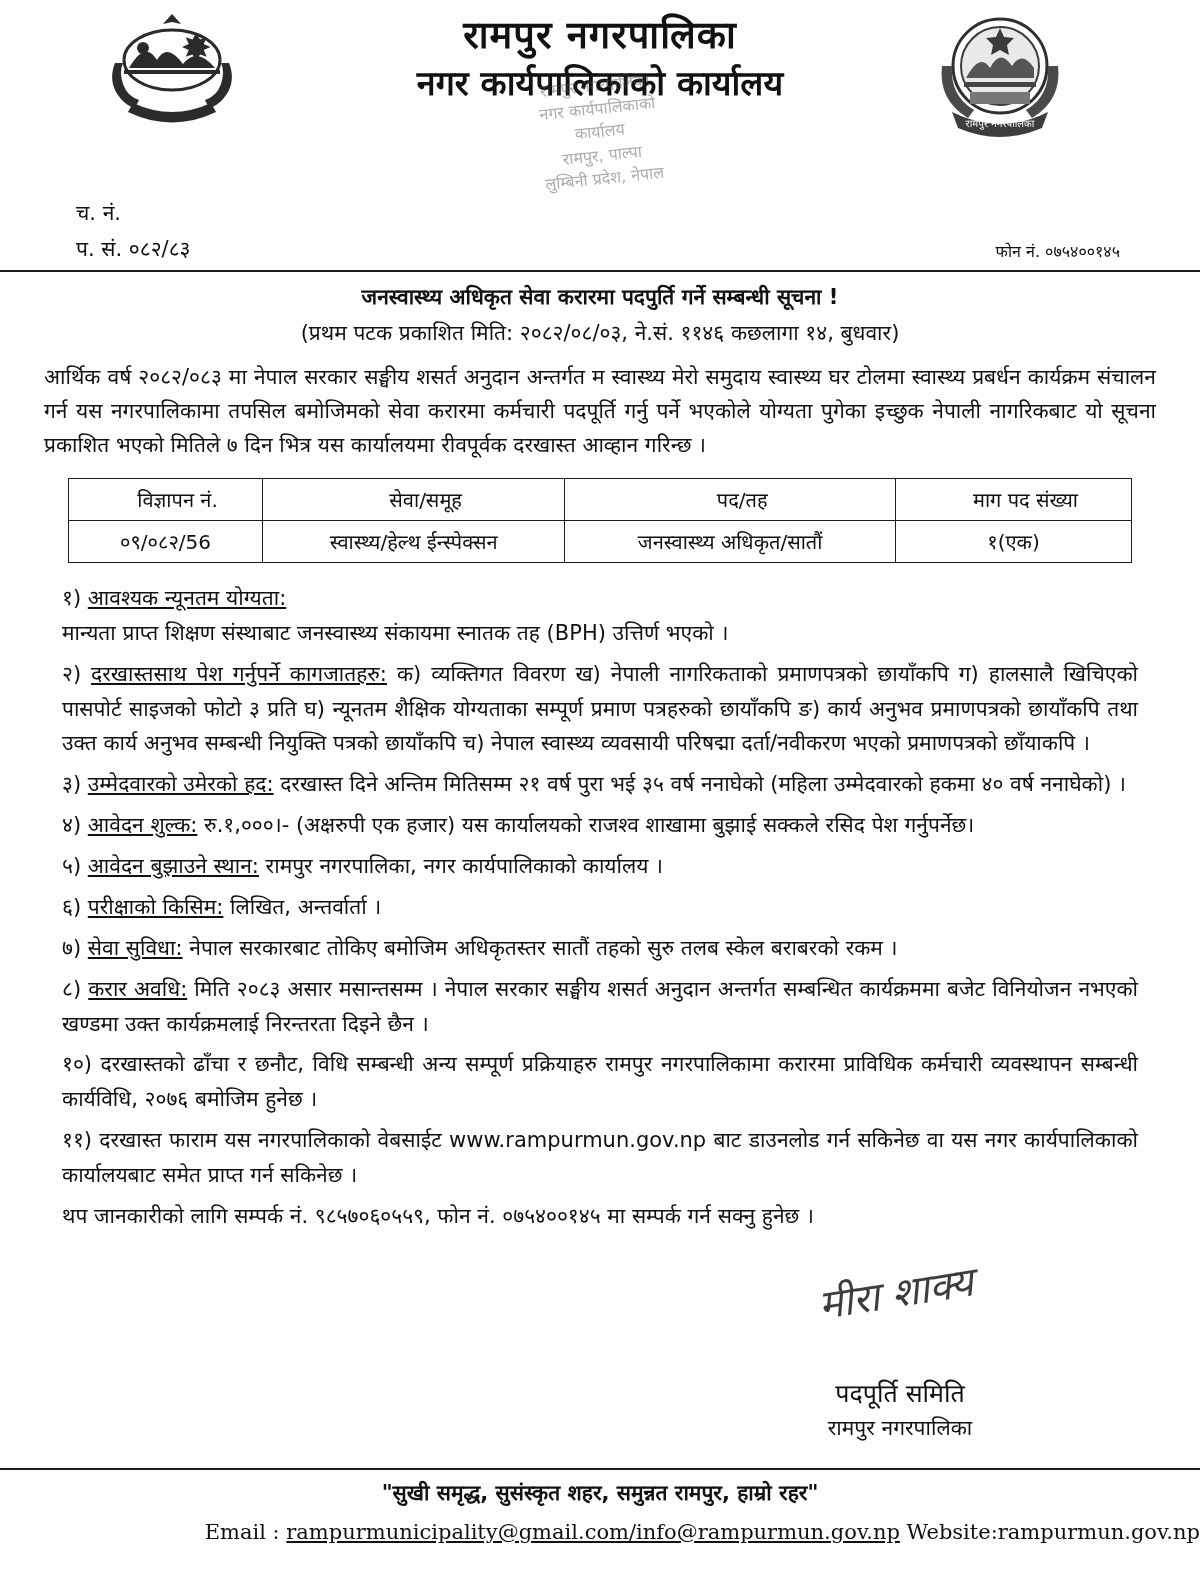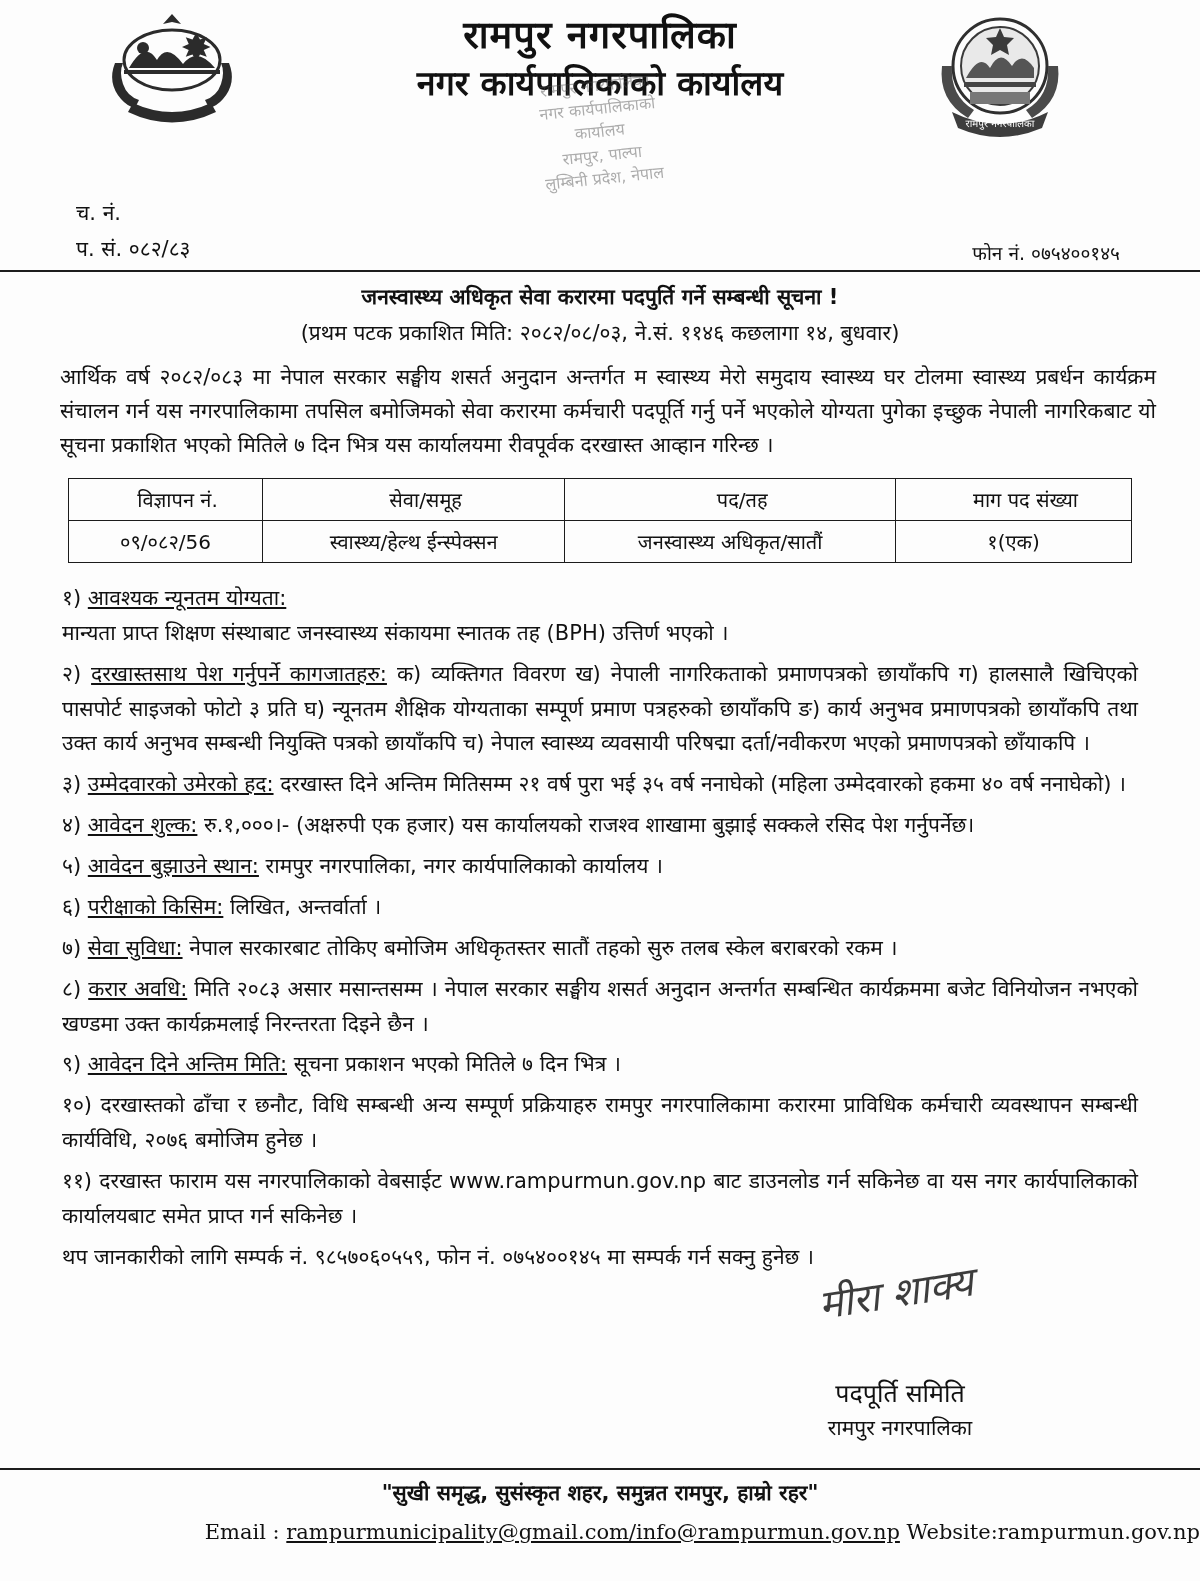--- a/index.html
+++ b/index.html
@@ -76,21 +76,21 @@
     position: absolute;
     left: 76px;
     top: 196px;
     font-size: 21px;
     line-height: 1.7;
   }
   .ref-right {
     position: absolute;
     right: 80px;
     top: 240px;
-    font-size: 19px;
+    font-size: 16px;
     margin-left: 27px;
   }
 
   .rule {
     position: absolute;
     left: 0;
     right: 0;
     top: 270px;
     border-top: 2px solid #1d1d1d;
   }
@@ -110,21 +110,21 @@
   }
   .notice-date {
     text-align: center;
     font-size: 21px;
     margin-bottom: 14px;
   }
   .intro {
     font-size: 21px;
     line-height: 1.62;
     text-align: justify;
-    margin: 0 6px 16px 22px;
+    margin: 0 6px 16px 6px;
   }
 
   table.adv {
     width: calc(100% - 60px);
     margin: 0 auto 18px auto;
     border-collapse: collapse;
     font-size: 20px;
   }
   table.adv th, table.adv td {
     border: 1px solid #1c1c1c;
@@ -331,25 +331,20 @@
         <span class="lbl">सेवा सुविधा:</span>
         <span>नेपाल सरकारबाट तोकिए बमोजिम अधिकृतस्तर सातौं तहको सुरु तलब स्केल बराबरको रकम ।</span>
       </div>
 
       <div class="clause">
         <span>८)</span>
         <span class="lbl">करार अवधि:</span>
         <span>मिति २०८३ असार मसान्तसम्म । नेपाल सरकार सङ्घीय शसर्त अनुदान अन्तर्गत सम्बन्धित कार्यक्रममा बजेट विनियोजन नभएको खण्डमा उक्त कार्यक्रमलाई निरन्तरता दिइने छैन ।</span>
       </div>
 
-      <div class="clause">
-        <span>९)</span>
-        <span class="lbl">आवेदन दिने अन्तिम मिति:</span>
-        <span>सूचना प्रकाशन भएको मितिले ७ दिन भित्र ।</span>
-      </div>
 
       <div class="clause">
         <span>१०)</span>
         <span>दरखास्तको ढाँचा र छनौट, विधि सम्बन्धी अन्य सम्पूर्ण प्रक्रियाहरु रामपुर नगरपालिकामा करारमा प्राविधिक कर्मचारी व्यवस्थापन सम्बन्धी कार्यविधि, २०७६ बमोजिम हुनेछ ।</span>
       </div>
 
       <div class="clause">
         <span>११)</span>
         <span>दरखास्त फाराम यस नगरपालिकाको वेबसाईट www.rampurmun.gov.np बाट डाउनलोड गर्न सकिनेछ वा यस नगर कार्यपालिकाको कार्यालयबाट समेत प्राप्त गर्न सकिनेछ ।</span>
       </div>

